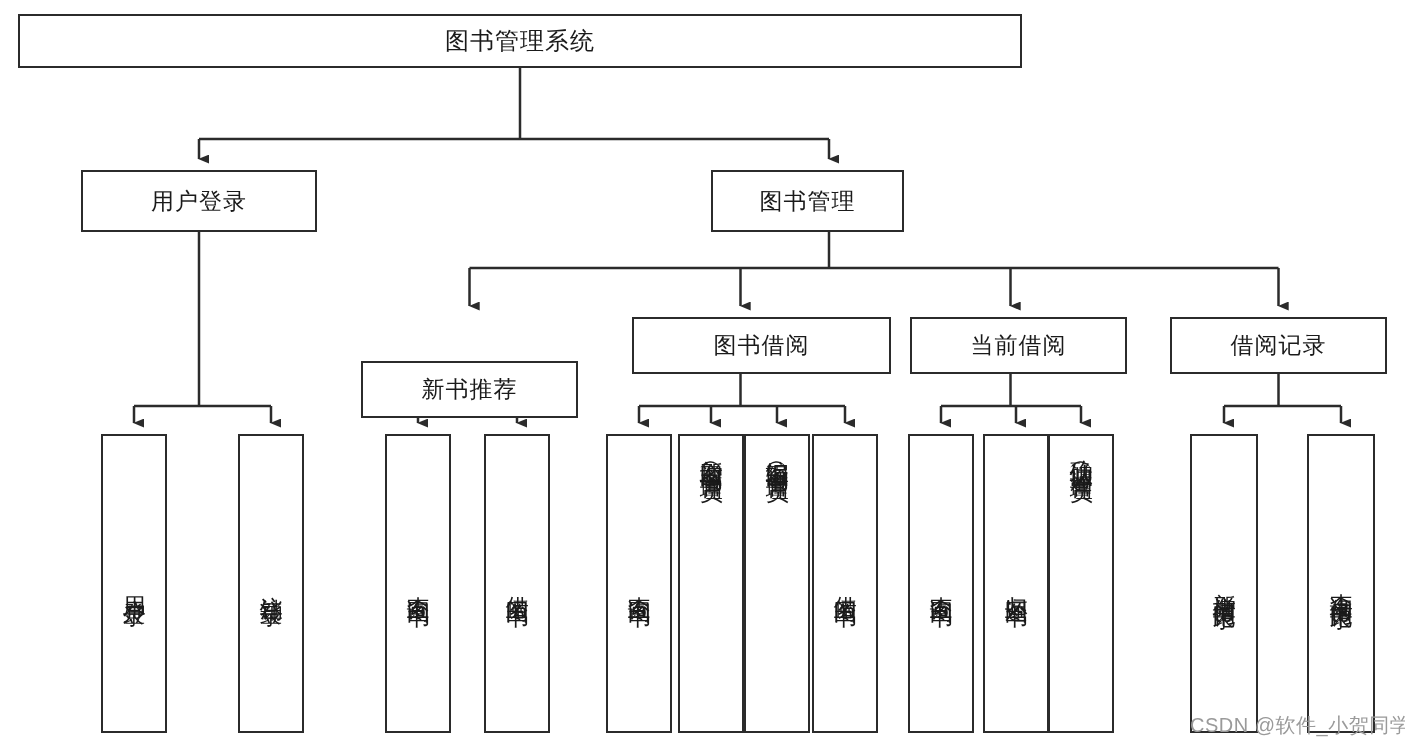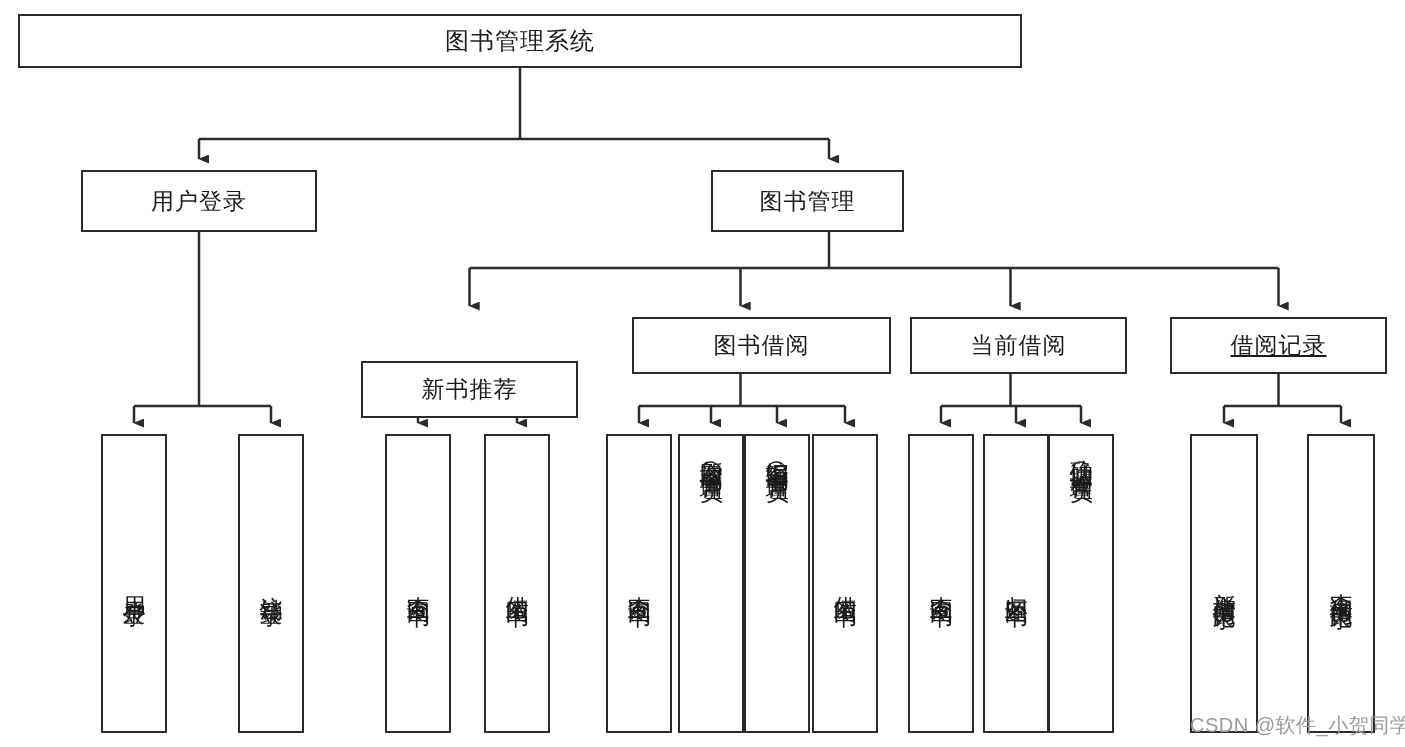--- a/index.html
+++ b/index.html
@@ -133,21 +133,21 @@
       </div>
       <div class="node" style="left: 361px; top: 317px; width: 217px; height: 57px; margin-top: 44px;">
         <span class="node-label">新书推荐</span>
       </div>
       <div class="node" style="left: 632px; top: 317px; width: 259px; height: 57px;">
         <span class="node-label">图书借阅</span>
       </div>
       <div class="node" style="left: 902px; top: 317px; width: 217px; height: 57px; margin-left: 8px;">
         <span class="node-label">当前借阅</span>
       </div>
-      <div class="node" style="left: 1170px; top: 317px; width: 217px; height: 57px; text-decoration: underline;">
+      <div class="node" style="left: 1170px; top: 317px; width: 217px; height: 57px;">
         <span class="node-label">借阅记录</span>
       </div>
       <div class="node vertical" style="left: 101px; top: 434px; width: 66px; height: 299px;">
         <span class="node-label">用户登录</span>
       </div>
       <div class="node vertical" style="left: 238px; top: 434px; width: 66px; height: 299px;">
         <span class="node-label">注销登录</span>
       </div>
       <div class="node vertical" style="left: 385px; top: 434px; width: 66px; height: 299px;">
         <span class="node-label">查询图书</span>

